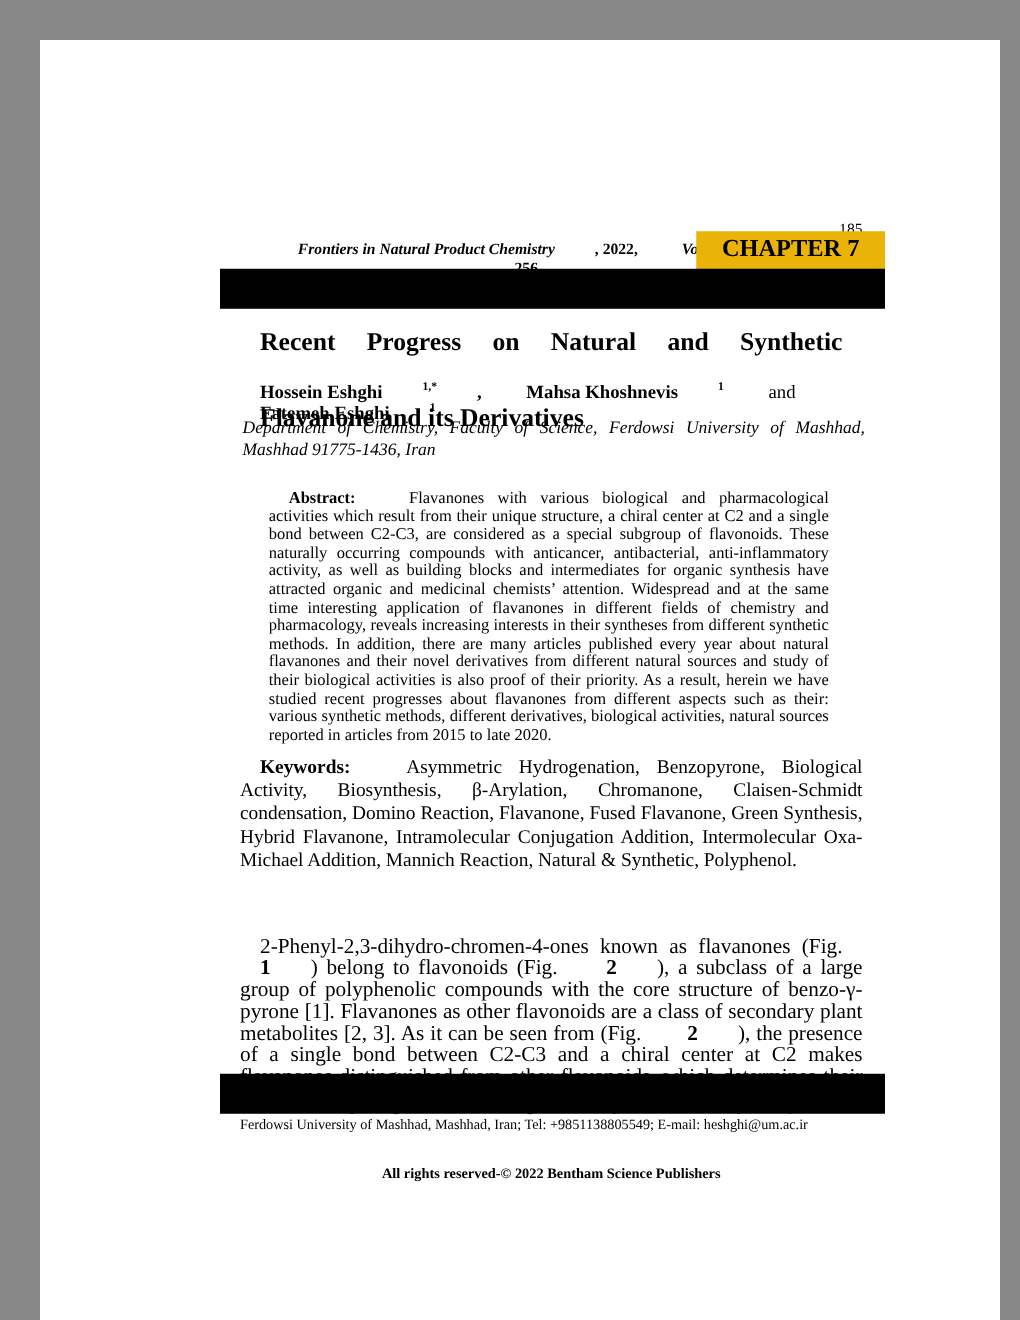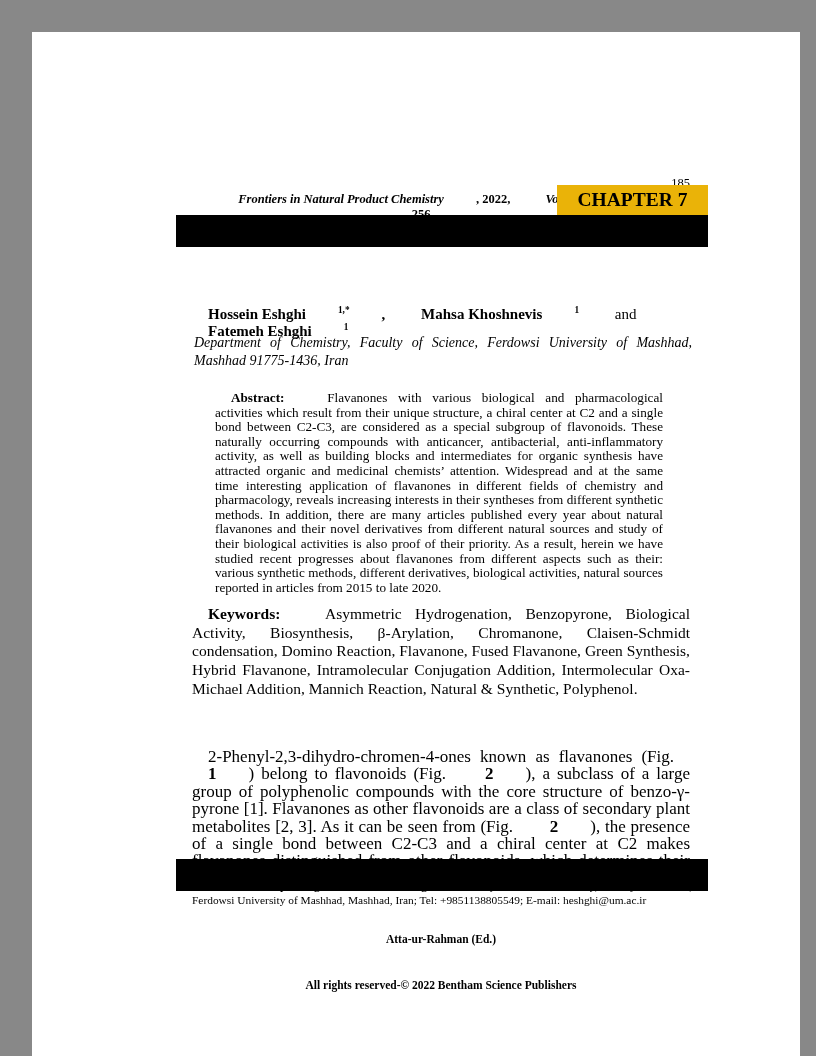--- a/index.html
+++ b/index.html
@@ -127,34 +127,37 @@
 <div class="page" style="background: rgb(255, 255, 255); color: rgb(0, 0, 0);">
 
   <div class="header-row">
     <span class="journal-cite"><span class="b i">Frontiers in Natural Product Chemistry</span><span class="b">, 2022, </span><span class="b i">Vol. 9</span><span class="b">, 185-256</span></span>
     <span class="page-num">185</span>
   </div>
 
   <div class="chapter-badge" style="background: #eab308;">CHAPTER 7</div>
   <div class="header-rule"></div>
 
+  <h1 class="title">
+    <div class="title-line1">Recent Progress on Natural and Synthetic</div>
+    <div class="title-line2">Flavanone and its Derivatives</div>
+  </h1>
 
   <div class="authors"><span class="b">Hossein Eshghi</span><span class="b sup">1,*</span><span class="b">, </span><span class="b">Mahsa Khoshnevis</span><span class="b sup">1</span><span> and </span><span class="b">Fatemeh Eshghi</span><span class="b sup">1</span></div>
 
   <div class="affiliation">Department of Chemistry, Faculty of Science, Ferdowsi University of Mashhad, Mashhad 91775-1436, Iran</div>
 
   <p class="abstract"><span class="b">Abstract:</span><span> Flavanones with various biological and pharmacological activities which result from their unique structure, a chiral center at C2 and a single bond between C2-C3, are considered as a special subgroup of flavonoids. These naturally occurring compounds with anticancer, antibacterial, anti-inflammatory activity, as well as building blocks and intermediates for organic synthesis have attracted organic and medicinal chemists’ attention. Widespread and at the same time interesting application of flavanones in different fields of chemistry and pharmacology, reveals increasing interests in their syntheses from different synthetic methods. In addition, there are many articles published every year about natural flavanones and their novel derivatives from different natural sources and study of their biological activities is also proof of their priority. As a result, herein we have studied recent progresses about flavanones from different aspects such as their: various synthetic methods, different derivatives, biological activities, natural sources reported in articles from 2015 to late 2020.</span></p>
 
   <p class="keywords"><span class="b">Keywords:</span><span> Asymmetric Hydrogenation, Benzopyrone, Biological Activity, Biosynthesis, β-Arylation, Chromanone, Claisen-Schmidt condensation, Domino Reaction, Flavanone, Fused Flavanone, Green Synthesis, Hybrid Flavanone, Intramolecular Conjugation Addition, Intermolecular Oxa-Michael Addition, Mannich Reaction, Natural &amp; Synthetic, Polyphenol.</span></p>
 
 
   <p class="intro-par"><span>2-Phenyl-2,3-dihydro-chromen-4-ones known as flavanones (Fig. </span><span class="b">1</span><span>) belong to flavonoids (Fig. </span><span class="b">2</span><span>), a subclass of a large group of polyphenolic compounds with the core structure of benzo-γ-pyrone [1]. Flavanones as other flavonoids are a class of secondary plant metabolites [2, 3]. As it can be seen from (Fig. </span><span class="b">2</span><span>), the presence of a single bond between C2-C3 and a chiral center at C2 makes flavanones distinguished from other flavonoids, which determines their biological activity [4, 5].</span></p>
 
   <div class="footnote-rule"></div>
 
   <p class="footnote"><span class="b sup">* </span><span class="b">Corresponding author Hossein Eshghi:</span><span> Department of Chemistry, Faculty of Science, Ferdowsi University of Mashhad, Mashhad, Iran; Tel: +9851138805549; E-mail: heshghi@um.ac.ir</span></p>
 
   <div class="footer-block">
-    <div>Atta-ur-Rahman (Ed.)</div>
     <div>All rights reserved-© 2022 Bentham Science Publishers</div>
   </div>
 
 </div>
 
 </body></html>

